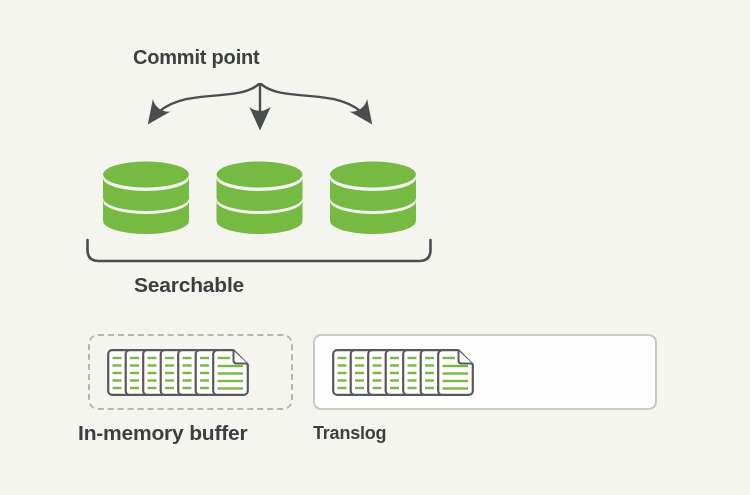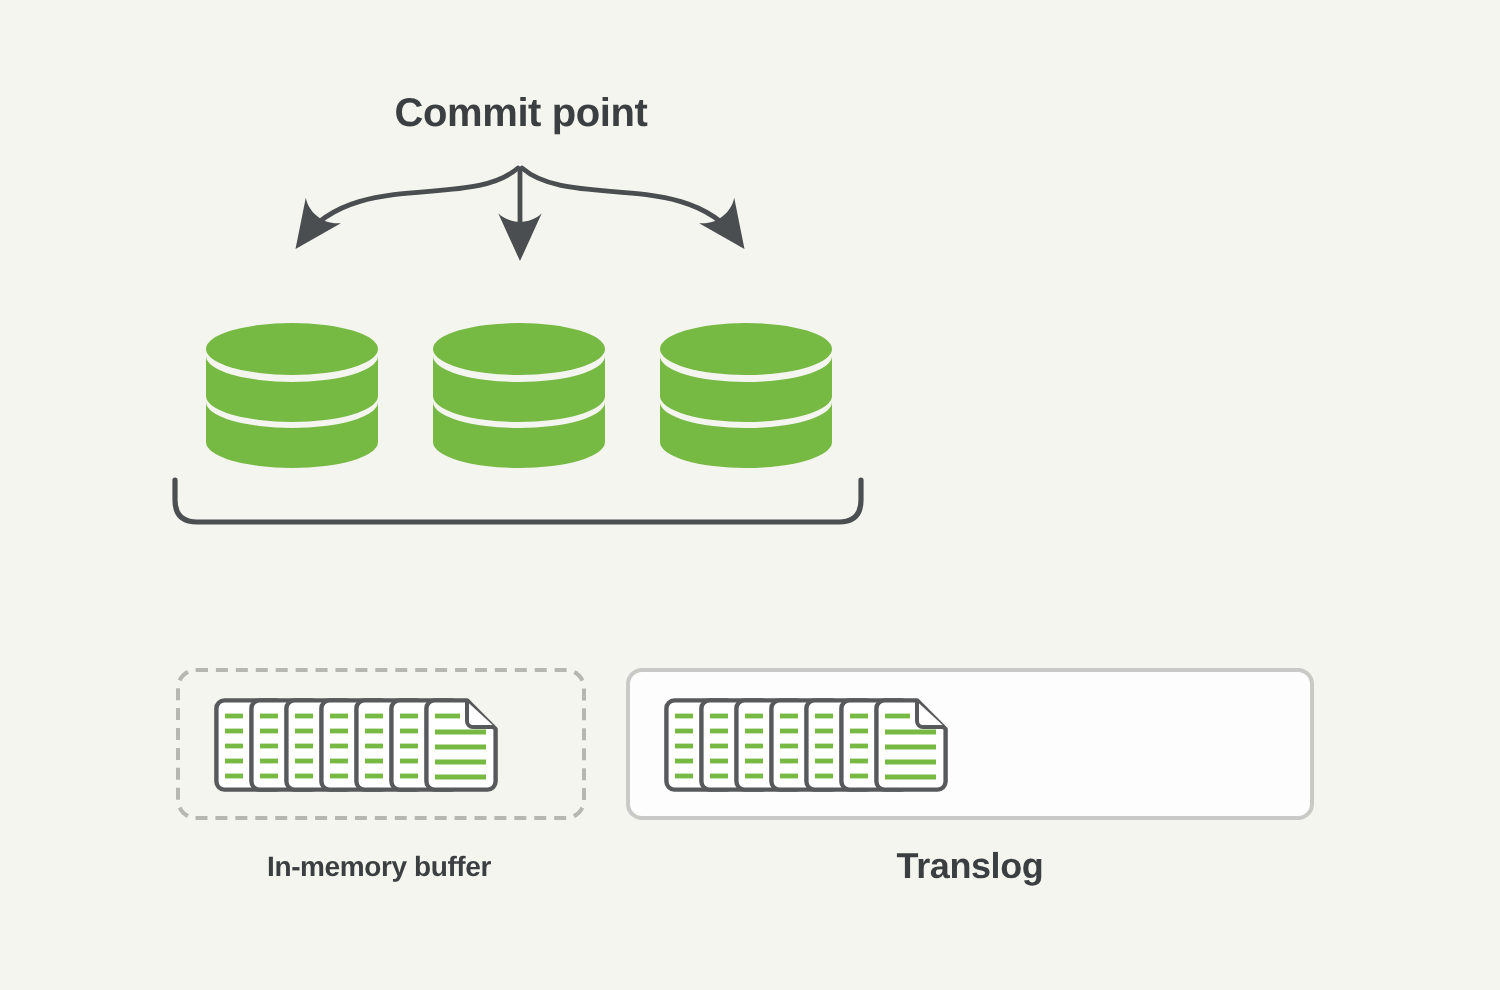--- a/index.html
+++ b/index.html
@@ -10,24 +10,24 @@
     --doc-outline:#58595b;
     --buffer-border:#b5b7b0;
     --translog-border:#c9cac5;
     --translog-fill:#fdfdfe;
   }
   *{box-sizing:border-box;margin:0;padding:0}
   html,body{width:750px;height:495px}
   body{font-family:"Liberation Sans","DejaVu Sans",sans-serif;background:var(--background)}
   .canvas{position:relative;width:750px;height:495px;background:var(--background);overflow:hidden}
 
-  .lbl{position:absolute;text-align:center;font-weight:700;color:var(--dark-text);letter-spacing:-.2px}
+  .lbl{position:absolute;text-align:left;font-weight:700;color:var(--dark-text);letter-spacing:-.2px}
   .lbl-commit{left:133px;top:44px;width:255px;font-size:20px;line-height:26px}
   .lbl-searchable{left:134px;top:272px;width:250px;font-size:21px;line-height:26px}
-  .lbl-buffer{left:78px;top:420px;width:223px;font-size:14px;line-height:26px}
+  .lbl-buffer{left:78px;top:420px;width:223px;font-size:21px;line-height:26px}
   .lbl-translog{left:313px;top:420px;width:344px;font-size:18px;line-height:26px}
 
   svg{position:absolute;display:block;overflow:visible}
   .arrows-svg{left:133px;top:78px}
   .arrows-svg path.a{fill:none;stroke:var(--arrow);stroke-width:2.4;stroke-linecap:round}
   .arrowhead{fill:var(--arrow)}
   .segments-svg{left:102px;top:161px}
   .cyl ellipse,.cyl path{fill:var(--green)}
   .bracket-svg{left:85px;top:239px}
   .bracket-svg path{fill:none;stroke:#4b4f52;stroke-width:2.6;stroke-linecap:round;stroke-linejoin:round}
@@ -74,20 +74,21 @@
         <ellipse cx="44" cy="13.5" rx="43" ry="13"></ellipse>
         <path d="M1,17 A43,13 0 0 0 87,17 L87,37 A43,13 0 0 1 1,37 Z"></path>
         <path d="M1,40 A43,13 0 0 0 87,40 L87,60 A43,13 0 0 1 1,60 Z"></path>
       </g>
     </svg>
 
   <svg class="bracket-svg" width="348" height="25" viewBox="0 0 348 25" aria-hidden="true">
     <path d="M2.5,1 L2.5,11 Q2.5,22 13.5,22 L334.5,22 Q345.5,22 345.5,11 L345.5,1"></path>
   </svg>
 
+  <div class="lbl lbl-searchable">Searchable</div>
 
   <div class="box box-buffer">
     <svg class="doc-stack" width="142" height="48" viewBox="0 0 142 48" aria-hidden="true">
         <g transform="translate(0,0)">
           <rect class="page" x="1.2" y="1.2" width="34" height="44.6" rx="4"></rect>
           <line class="tl" x1="5.5" y1="9" x2="14.5" y2="9"></line>
           <line class="tl" x1="5.5" y1="16.5" x2="14.5" y2="16.5"></line>
           <line class="tl" x1="5.5" y1="24" x2="14.5" y2="24"></line>
           <line class="tl" x1="5.5" y1="31.5" x2="14.5" y2="31.5"></line>
           <line class="tl" x1="5.5" y1="39" x2="14.5" y2="39"></line>

